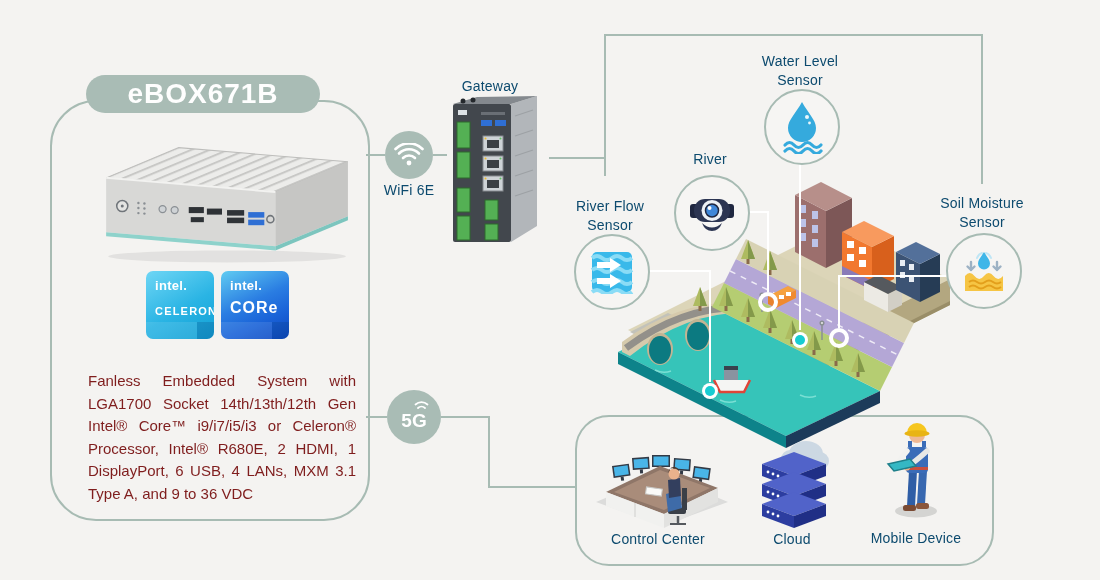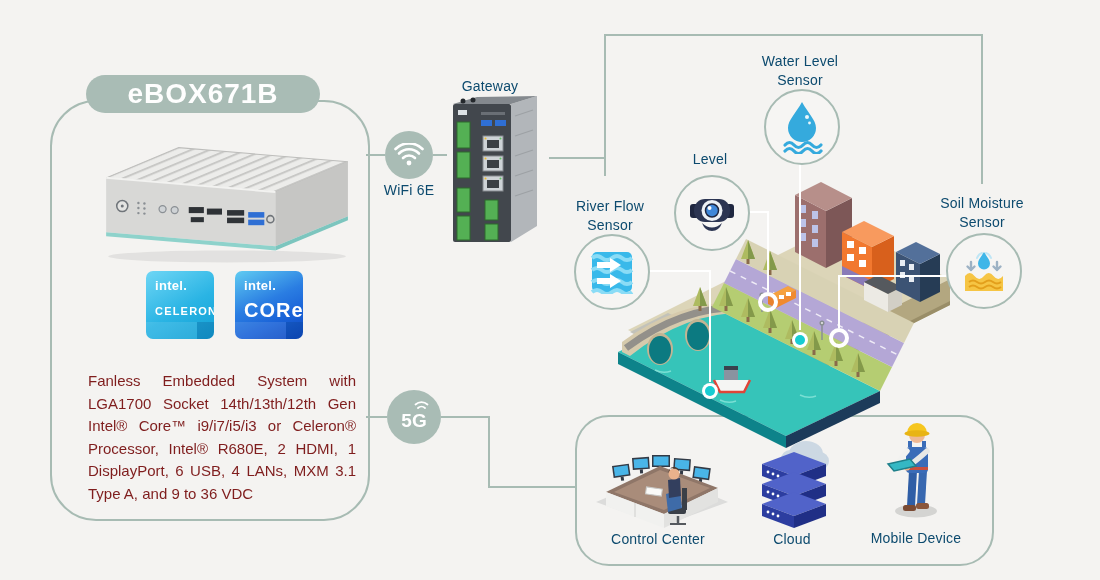--- a/index.html
+++ b/index.html
@@ -10,29 +10,29 @@
   .left-panel{left:50px;top:100px;width:316px;height:417px;border:2px solid #a7bbb3;border-radius:46px;z-index:1;}
   .bottom-panel{left:575px;top:415px;width:415px;height:147px;border:2px solid #a7bbb3;border-radius:34px;z-index:1;}
   
   .overlay{left:0;top:0;z-index:2;pointer-events:none;}
   
   .pill{left:86px;top:75px;width:234px;height:38px;border-radius:26px;background:#a9bcb5;z-index:3;
         display:flex;align-items:center;justify-content:center;}
   .pill span{color:#fefefe;font-size:28px;font-weight:700;letter-spacing:1px;}
   
   .ebox-svg{left:86px;top:130px;width:272px;height:136px;z-index:3;}
-  .badges{left:146px;top:271px;z-index:3;display:flex;gap:21px;}
+  .badges{left:146px;top:271px;z-index:3;display:flex;gap:7px;}
   .badge{width:68px;height:68px;border-radius:7px;position:relative;color:#fff;overflow:hidden;}
   .badge .corner{position:absolute;right:0;bottom:0;width:17px;height:17px;background:rgba(10,60,120,.22);}
   .badge .corner2{position:absolute;right:17px;bottom:0;width:51px;height:17px;background:rgba(255,255,255,.10);}
   .badge-celeron{background:linear-gradient(150deg,#6fd6f5 0%,#2ab4e4 55%,#119fd4 100%);}
   .badge-core{background:linear-gradient(155deg,#60ccf2 0%,#2a7de2 45%,#1a63d8 70%,#0d47c0 100%);}
   .badge .brand{position:absolute;left:9px;top:7px;font-size:13px;font-weight:700;letter-spacing:.3px;}
   .badge-celeron .name{position:absolute;left:9px;top:34px;font-size:11px;font-weight:700;letter-spacing:1.2px;}
-  .badge-core .name{position:absolute;left:9px;top:28px;font-size:20px;font-weight:700;letter-spacing:1px;}
+  .badge-core .name{position:absolute;left:9px;top:28px;font-size:16px;font-weight:700;letter-spacing:1px;}
   .desc{left:88px;top:355px;width:268px;z-index:3;font-size:15px;line-height:1.5;font-weight:500;
         color:#7f1d1d;text-align:justify;}
   
   .lbl{z-index:3;font-size:14px;line-height:1.35;font-weight:500;color:#0c4a6e;text-align:center;
        letter-spacing:.2px;white-space:pre-line;}
   .gw-label{left:434px;top:77px;width:112px;}
   .wifi-label{left:366px;top:181px;width:86px;}
   .water-label{left:748px;top:52px;width:104px;}
   .camera-label{left:668px;top:150px;width:84px;}
   .river-label{left:558px;top:197px;width:104px;}
@@ -333,21 +333,21 @@
       <path d="M22,2 C16,13 8,20 8,28 a14,14 0 0 0 28,0 C36,20 28,13 22,2 Z" fill="#35aadd"></path>
       <circle cx="27" cy="17" r="2" fill="#ffffff" opacity=".9"></circle>
         <circle cx="29.5" cy="23" r="1.4" fill="#ffffff" opacity=".9"></circle>
       <g stroke="#35aadd" stroke-width="3.2" fill="none" stroke-linecap="round">
         <path d="M5,45 q4.5,-5 9,0 t9,0 t9,0 t9,0"></path>
         <path d="M5,51 q4.5,-5 9,0 t9,0 t9,0 t9,0"></path>
       </g>
     </svg>
   </div>
 
-  <div class="abs lbl camera-label">Level</div>
+  <div class="abs lbl camera-label">River</div>
   <div class="abs sensor-circle c-camera">
     <svg width="48" height="42" viewBox="0 0 48 42">
       <rect x="2" y="12" width="9" height="14" rx="3" fill="#1f2740"></rect>
       <rect x="37" y="12" width="9" height="14" rx="3" fill="#1f2740"></rect>
       <rect x="6" y="7" width="36" height="23" rx="11" fill="#2c3552"></rect>
       <circle cx="24" cy="18.5" r="10.5" fill="#edf1f5"></circle>
       <circle cx="24" cy="18.5" r="6.5" fill="#3f87d8" stroke="#1f2740" stroke-width="1.5"></circle>
       <circle cx="21.5" cy="16" r="2" fill="#ffffff"></circle>
       <path d="M14,31 q10,9 20,0 q-3,8 -10,8 t-10,-8 z" fill="#2c3552"></path>
     </svg>

